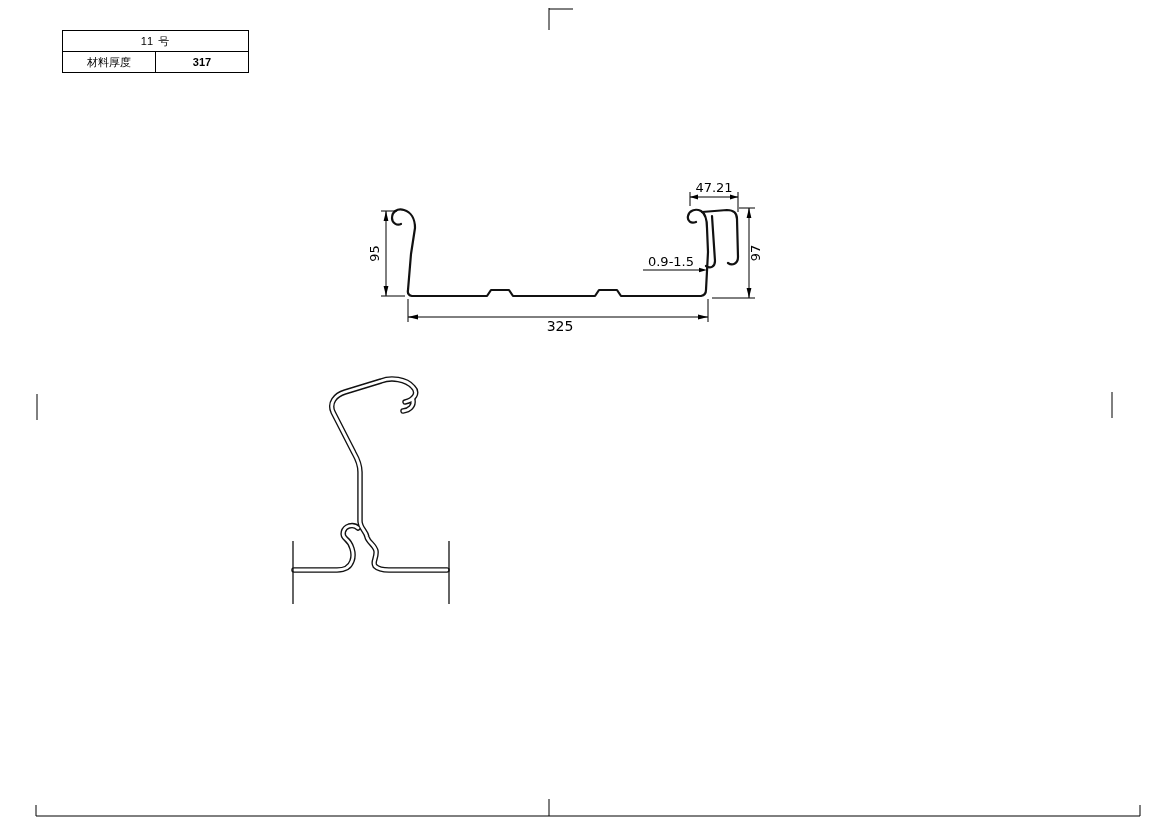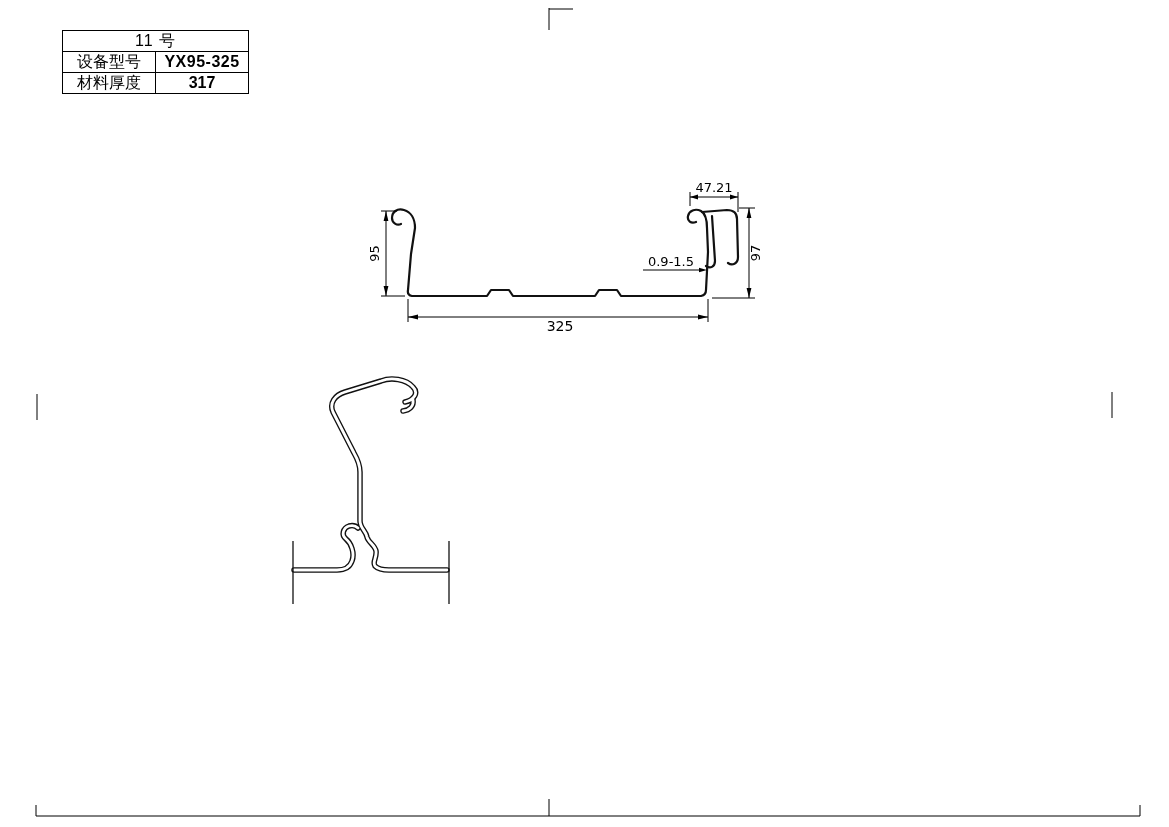--- a/index.html
+++ b/index.html
@@ -15,45 +15,41 @@
 
   table.title-block{
     position:absolute;left:62px;top:30px;width:187px;
     border-collapse:collapse;table-layout:fixed;
     background:#fff;
   }
   table.title-block td{
     border:1px solid #000;
     height:20px;
     text-align:center;vertical-align:middle;
-    font-size:16px;line-height:1;
+    font-size:11px;line-height:1;
     padding:0;overflow:hidden;white-space:nowrap;
   }
   td.col-label{width:90px}
   td.col-value{width:97px}
   td.hdr{font-size:11px;letter-spacing:1px}
   td.model{font-weight:bold;font-size:15px;letter-spacing:0.5px}
   td.material{font-weight:600;font-size:11px}
   td.small-val{font-size:10.5px;font-weight:600}
 
   svg text{font-family:"DejaVu Sans","Liberation Sans",sans-serif}
 </style>
 </head>
 <body>
 
 <div class="sheet">
 
   <table class="title-block">
     <tbody>
       <tr>
         <td colspan="2" class="hdr">11 号</td>
-      </tr>
-      <tr>
-        <td class="col-label">设备型号</td>
-        <td class="col-value model">YX95-325</td>
       </tr>
       <tr>
         <td class="col-label">材料厚度</td>
         <td class="col-value small-val">317</td>
       </tr>
     </tbody>
   </table>
 
   <svg class="drawing-svg" width="1169" height="827" viewBox="0 0 1169 827">
 

